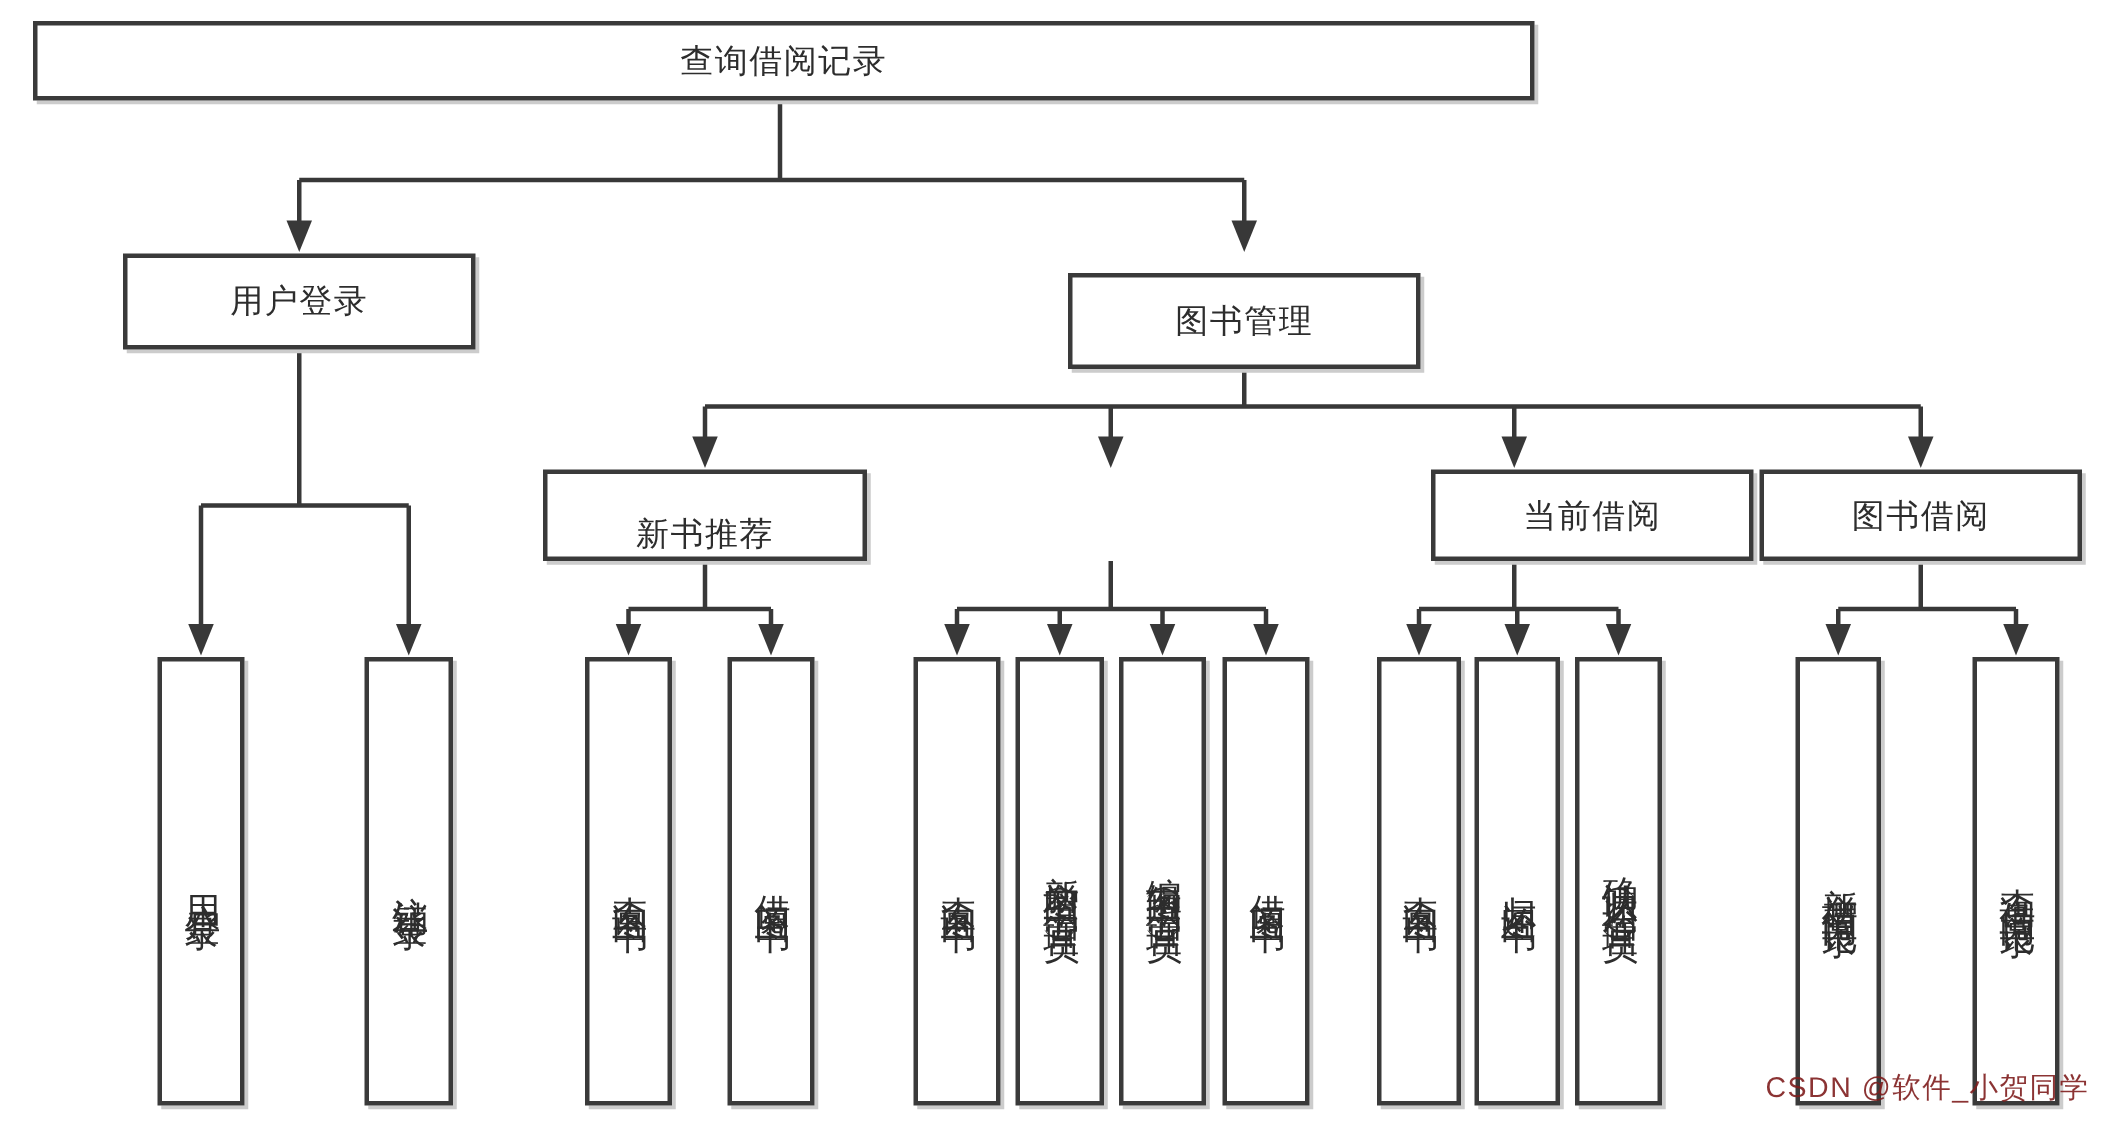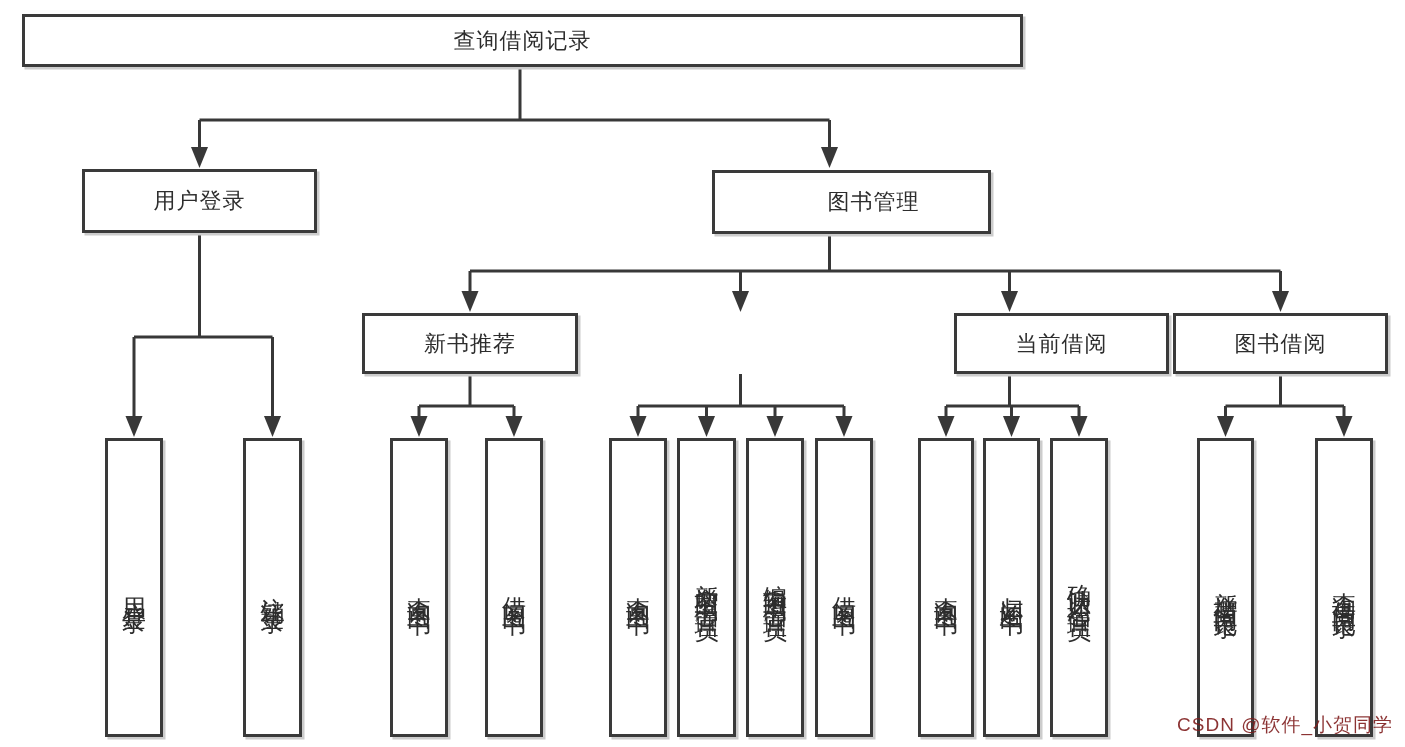--- a/index.html
+++ b/index.html
@@ -102,25 +102,25 @@
     </g>
   </svg>
 
   <div class="box hbox" style="left:22px; top:14px; width:995px; height:47px;">
     <span>查询借阅记录</span>
   </div>
 
   <div class="box hbox" style="left:82px; top:169px; width:229px; height:58px;">
     <span>用户登录</span>
   </div>
-  <div class="box hbox" style="left:712px; top:170px; width:229px; height:58px;padding-left:44px;">
+  <div class="box hbox" style="left:712px; top:182px; width:229px; height:58px;">
     <span>图书管理</span>
   </div>
 
-  <div class="box hbox" style="left:362px; top:313px; width:210px; height:55px;">
+  <div class="box hbox" style="left:362px; top:313px; width:210px; height:55px;align-items:flex-end;">
     <span>新书推荐</span>
   </div>
   <div class="box hbox" style="left:954px; top:313px; width:209px; height:55px;">
     <span>当前借阅</span>
   </div>
   <div class="box hbox" style="left:1173px; top:313px; width:209px; height:55px;">
     <span>图书借阅</span>
   </div>
 
   <div class="box vbox" style="left:105px; top:438px; width:52px; height:293px;">

